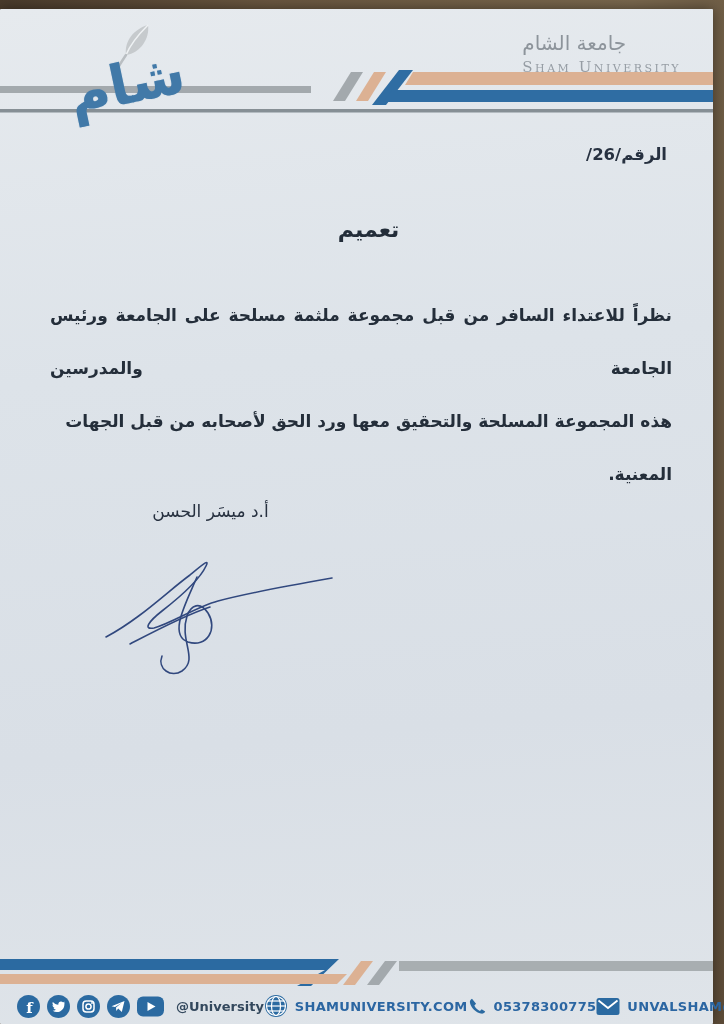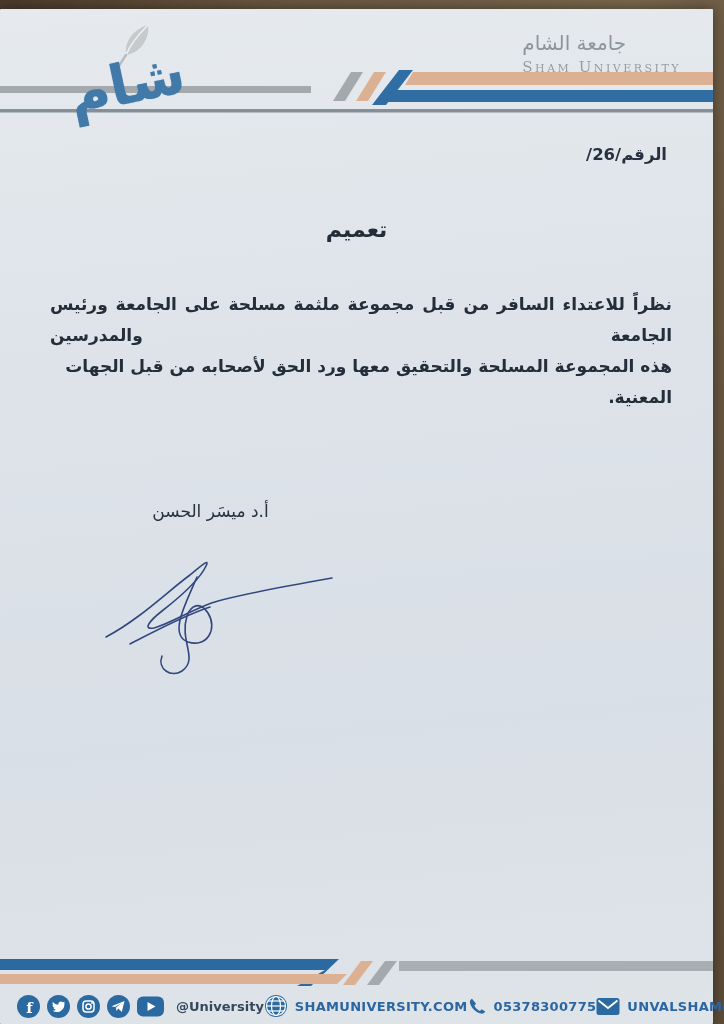--- a/index.html
+++ b/index.html
@@ -39,27 +39,27 @@
   .stripes{position:absolute;left:0;top:0;width:713px;height:110px;z-index:1;}
   
   .meta{
     position:absolute;right:46px;top:136px;text-align:right;direction:rtl;
     color:#273140;font-size:16.5px;font-weight:600;z-index:3;
   }
   .meta .meta-number{margin-bottom:21px;}
   
   .doc-title{
     position:absolute;left:0;top:208px;width:713px;text-align:center;
-    font-size:22px;font-weight:bold;color:#232d39;z-index:3;
+    font-size:22px;font-weight:bold;color:#232d39;z-index:3;padding-left:12px;
   }
   .doc-body{
     position:absolute;left:50px;top:280px;width:622px;direction:rtl;z-index:3;
     color:#242e3a;font-size:17px;font-weight:600;
   }
-  .body-line{line-height:31px;text-align:justify;text-align-last:justify;}
+  .body-line{line-height:53px;text-align:justify;text-align-last:justify;}
   .body-line.last{text-align:right;text-align-last:right;}
   
   .sig-block{
     position:absolute;left:118px;top:492px;width:185px;text-align:center;
     direction:rtl;color:#273140;z-index:3;
   }
   .sig-role{font-size:17px;font-weight:600;margin-bottom:17px;}
   .sig-name{font-size:17px;font-weight:400;}
   .sig-scribble{position:absolute;left:100px;top:540px;z-index:3;}
   

